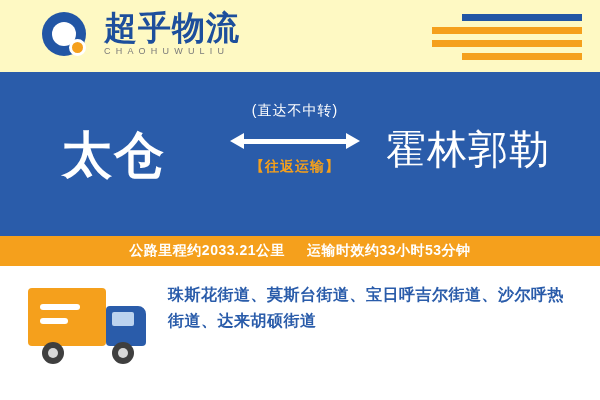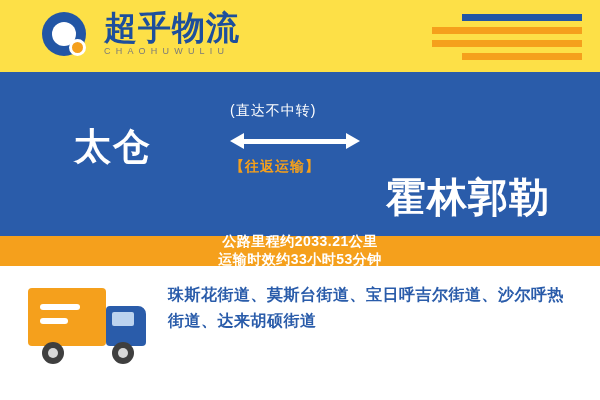--- a/index.html
+++ b/index.html
@@ -20,21 +20,21 @@
     background: #ffffff;
     overflow: hidden;
   }
 
   
   .header {
     position: absolute;
     left: 0; top: 0;
     width: 600px;
     height: 72px;
-    background: #fde047;
+    background: #fef9c3;
     display: flex;
     align-items: center;
   }
   .logo-mark {
     position: absolute;
     left: 42px;
     top: 12px;
     width: 50px;
     height: 50px;
   }
@@ -108,45 +108,44 @@
   .main-panel {
     position: absolute;
     left: 0;
     top: 72px;
     width: 600px;
     height: 164px;
     background: #2a5caa;
   }
   .city-left {
     position: absolute;
-    left: 74px;
+    left: 62px;
     top: 50px;
-    font-size: 37px;
+    font-size: 50px;
     font-weight: bold;
     color: #ffffff;
     letter-spacing: 2px;
     white-space: nowrap;
   }
   .city-right {
     position: absolute;
     right: 50px;
     top: 50px;
     font-size: 40px;
-    font-weight: bold;
+    font-weight: normal;
     color: #ffffff;
     letter-spacing: 1px;
     white-space: nowrap;
-    margin-top: 48px;
   }
   .route-mid {
     position: absolute;
     left: 230px;
     top: 30px;
     width: 130px;
-    text-align: left;
+    text-align: center;
   }
   .route-note {
     font-size: 14px;
     color: #ffffff;
     letter-spacing: 1px;
     white-space: nowrap;
   }
   .arrows {
     position: relative;
     height: 30px;
@@ -190,21 +189,20 @@
   .info-bar {
     position: absolute;
     left: 0;
     top: 236px;
     width: 600px;
     height: 30px;
     background: #f5a01c;
     display: flex;
     align-items: center;
     justify-content: center;
-    flex-direction: column;
   }
   .info-bar span {
     font-size: 14px;
     font-weight: bold;
     color: #ffffff;
     letter-spacing: 0.5px;
     white-space: nowrap;
   }
   .info-gap { display: inline-block; width: 22px; }
 

